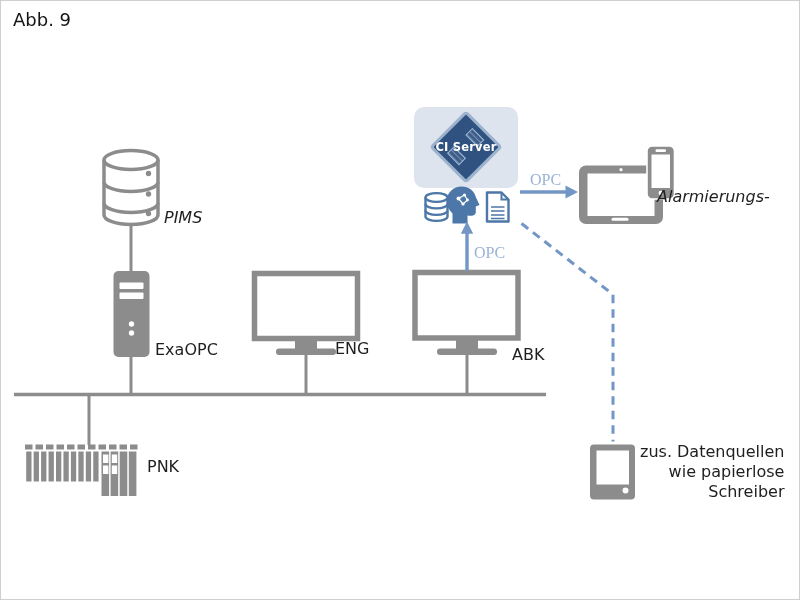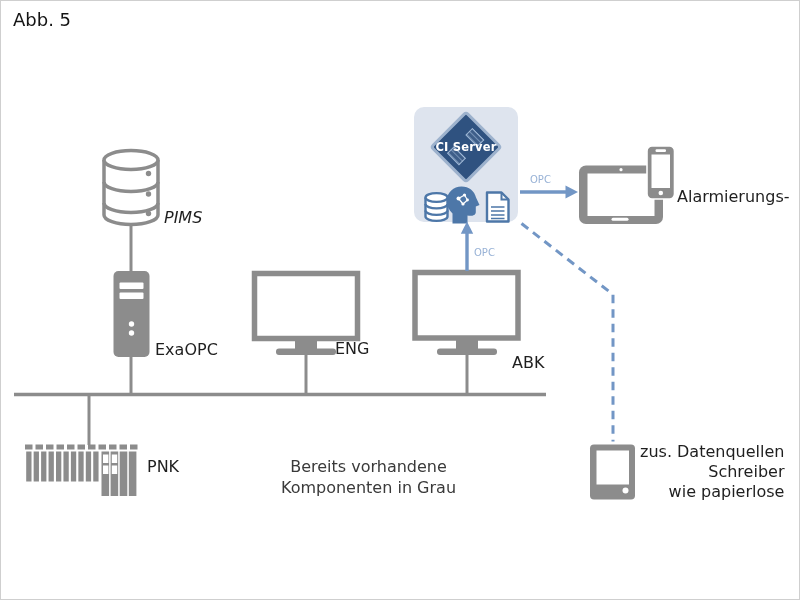--- a/index.html
+++ b/index.html
@@ -3,26 +3,26 @@
 <meta charset="utf-8">
 <style>
   html,body{margin:0;padding:0;background:#fff;}
   #canvas{
     position:relative;width:800px;height:600px;background:#fff;
     border:1px solid #cfcfcf;box-sizing:border-box;overflow:hidden;
     font-family:"DejaVu Sans","Liberation Sans",sans-serif;
   }
   #diagram-svg{position:absolute;left:0;top:0;z-index:2;}
   .lbl{position:absolute;z-index:3;color:var(--text_color,#1f1f1f);font-size:16px;line-height:20px;white-space:nowrap;}
-  .lbl-blue{color:var(--accent_blue_light,#97b1d6);font-size:10px;font-weight:500;}
+  .lbl-blue{color:var(--accent_blue_light,#97b1d6);font-size:16px;font-weight:500;font-family:Liberation Serif, serif;}
   .note{position:absolute;z-index:3;color:var(--note_color,#3a3a3a);font-size:16px;line-height:21px;text-align:center;}
   .fig{position:absolute;left:12px;top:8px;font-size:18px;color:#141414;z-index:3;}
 
   
-  .ci-box{position:absolute;left:413px;top:106px;width:104px;height:115px;z-index:1;
+  .ci-box{position:absolute;left:413px;top:106px;width:104px;height:81px;z-index:1;
     background:var(--ci_box_bg,#dee4ee);border-radius:10px;}
   .diamond{position:absolute;left:26px;top:14px;width:52px;height:52px;box-sizing:border-box;
     background:var(--ci_diamond_fill,#2f5280);border:3px solid var(--ci_diamond_border,#9db2cd);
     border-radius:4px;transform:rotate(45deg);}
   .chip{position:absolute;left:14px;width:17px;height:10px;box-sizing:border-box;
     border:1px solid rgba(173,196,224,.85);
     background:repeating-linear-gradient(0deg,rgba(173,196,224,.55) 0 1.5px,rgba(255,255,255,.07) 1.5px 4px);}
   .chip-top{top:5px;} .chip-bottom{bottom:5px;}
   .ci-title{position:absolute;left:0;right:0;top:33px;text-align:center;z-index:2;
     color:#fff;font-size:11.5px;font-weight:bold;letter-spacing:.2px;}
@@ -37,21 +37,21 @@
   .dash{stroke:var(--accent_blue,#7296c5);stroke-width:3;fill:none;stroke-dasharray:8.5 6;}
   .b-stroke{stroke:var(--ci_icon_blue,#4d77a8);fill:none;}
   .b-stroke-wfill{stroke:var(--ci_icon_blue,#4d77a8);fill:#fff;}
   .b-fill{fill:var(--ci_icon_blue,#4d77a8);}
 </style>
 </head>
 <body>
 
 <div id="canvas">
 
-  <div class="fig">Abb. 5</div>
+  <div class="fig">Abb. 9</div>
 
   <div class="ci-box">
     <div class="diamond">
       <div class="chip chip-top"></div>
       <div class="chip chip-bottom"></div>
     </div>
     <div class="ci-title">CI Server</div>
   </div>
 
   <svg id="diagram-svg" width="800" height="600" viewBox="0 0 800 600">
@@ -165,34 +165,30 @@
     <g>
       <rect class="g-fill" x="589" y="443.5" width="45" height="55" rx="4"></rect>
       <rect x="595.5" y="449.5" width="32.5" height="34" fill="#fff"></rect>
       <circle cx="624.5" cy="489.5" r="3" fill="#fff"></circle>
     </g>
   </svg>
 
   <div class="lbl" style="left:163px;top:207px;font-style:italic;">PIMS</div>
   <div class="lbl" style="left:154px;top:339px;">ExaOPC</div>
   <div class="lbl" style="left:334px;top:338px;">ENG</div>
-  <div class="lbl" style="left:511px;top:352px;">ABK</div>
+  <div class="lbl" style="left:511px;top:344px;">ABK</div>
   <div class="lbl" style="left:146px;top:456px;">PNK</div>
 
   <div class="lbl lbl-blue" style="left:473px;top:242px;">OPC</div>
   <div class="lbl lbl-blue" style="left:529px;top:169px;">OPC</div>
 
-  <div class="lbl" style="left:676px;top:186px;">
+  <div class="lbl" style="left:656px;top:186px;font-style:italic;">
     <div>Alarmierungs-</div>
   </div>
 
   <div class="lbl" style="left:639px;top:441px;text-align:right;">
     <div>zus. Datenquellen</div>
+    <div>wie papierlose</div>
     <div>Schreiber</div>
-    <div>wie papierlose</div>
   </div>
 
-  <div class="note" style="left:255px;top:455px;width:225px;">
-    <div>Bereits vorhandene</div>
-    <div>Komponenten in Grau</div>
-  </div>
 
 </div>
 
 </body></html>

